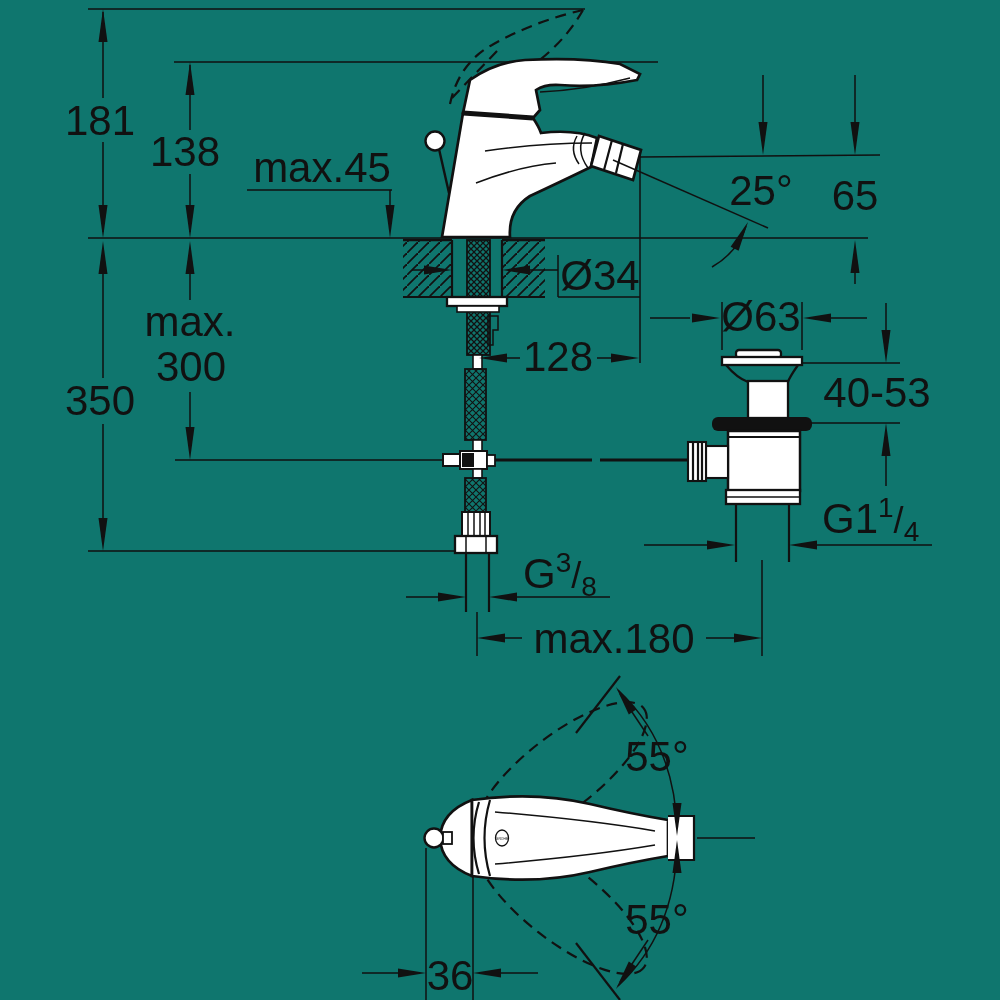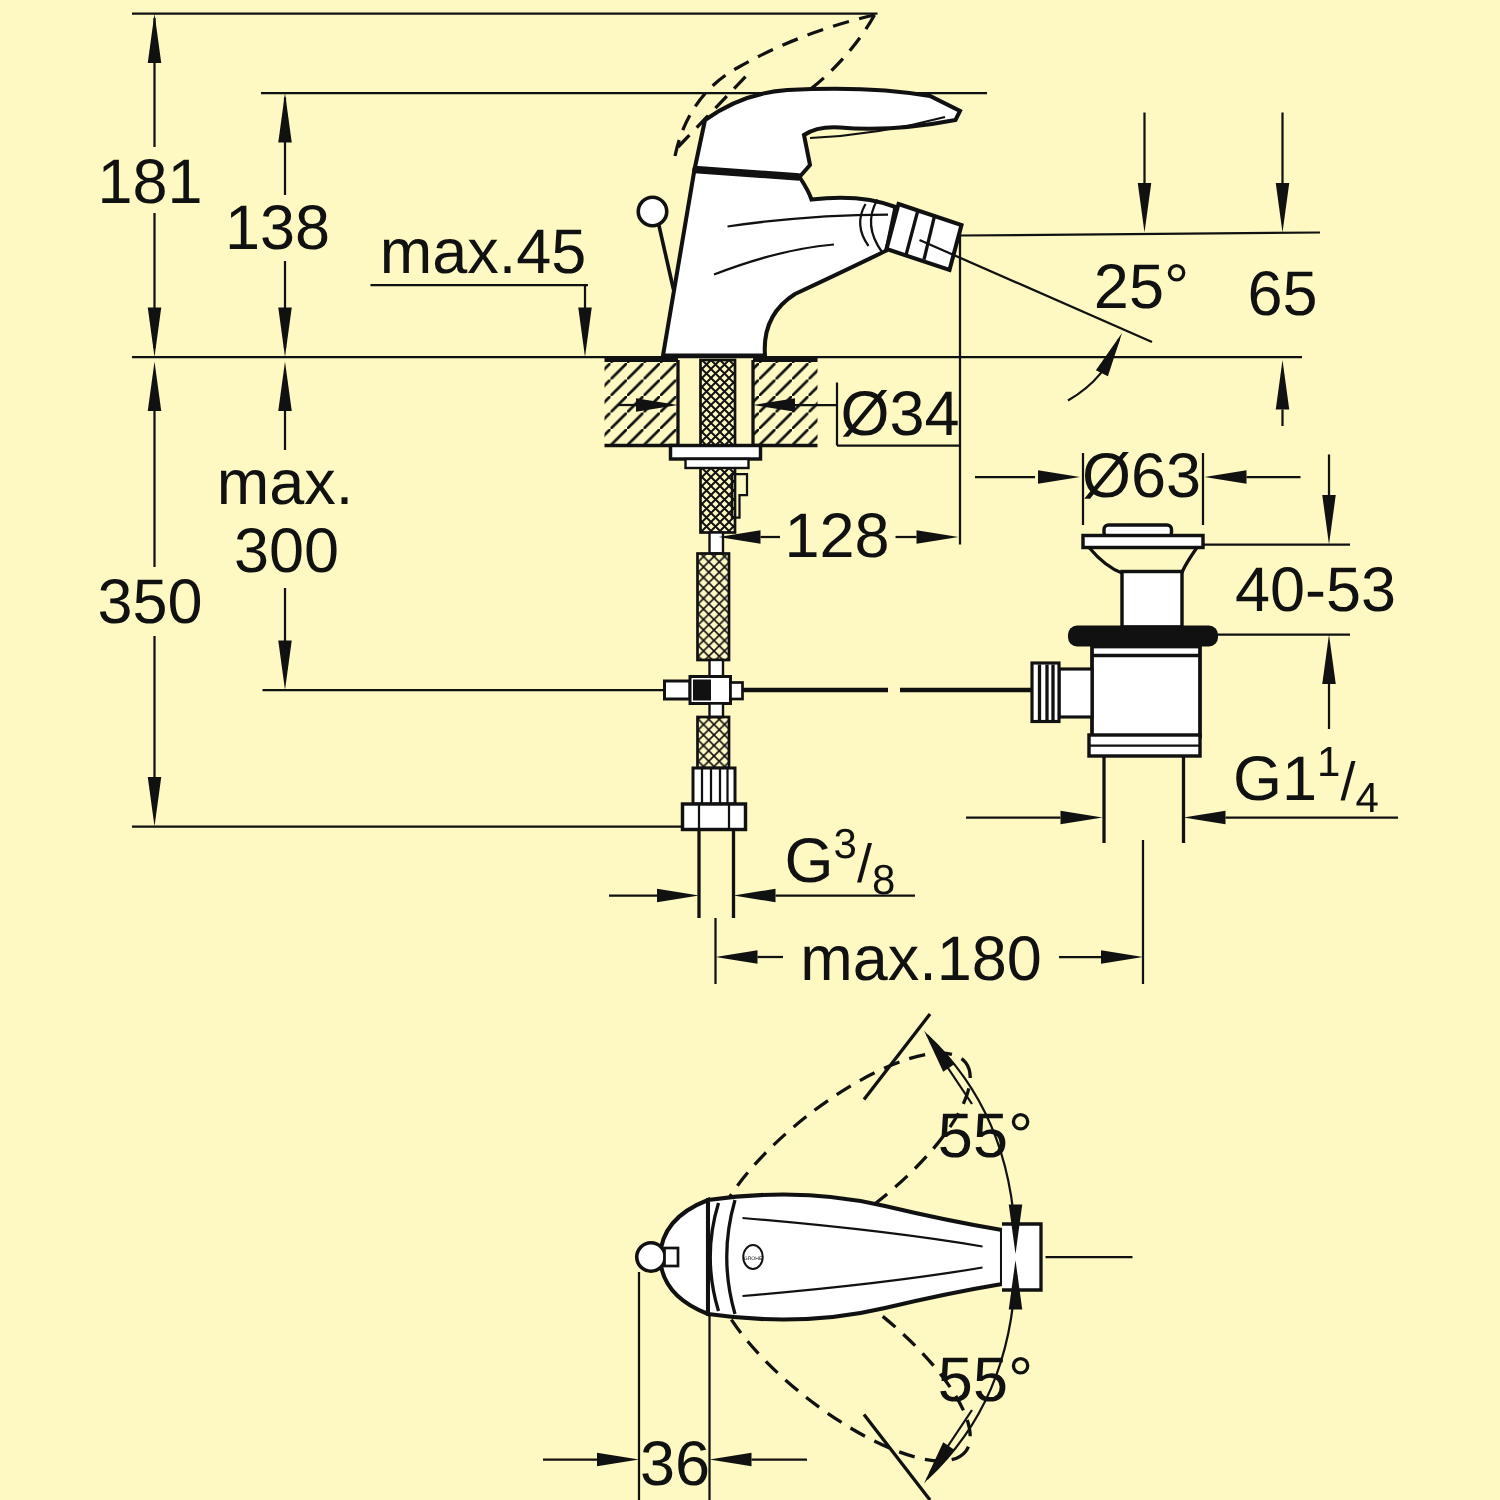--- a/index.html
+++ b/index.html
@@ -1,16 +1,16 @@
 <!DOCTYPE html>
 <html><head>
 <meta charset="utf-8">
 <style>
   html,body{margin:0;padding:0;background:#ffffff;}
-  .stage{width:1000px;height:1000px;position:relative;background:#fef9c3;}
+  .stage{width:1000px;height:1000px;position:relative;background:#0f766e;}
   svg{display:block;}
   text{font-family:"Liberation Sans","DejaVu Sans",sans-serif;fill:#111;}
   .dim{font-size:42px;}
   .sup{font-size:28px;}
   .slash{font-size:36px;}
   .ln{stroke:#111;fill:none;}
   .thin{stroke-width:1.5;}
   .med{stroke-width:2.2;}
   .thick{stroke-width:2.7;}
   .arrow{fill:#111;stroke:none;}

